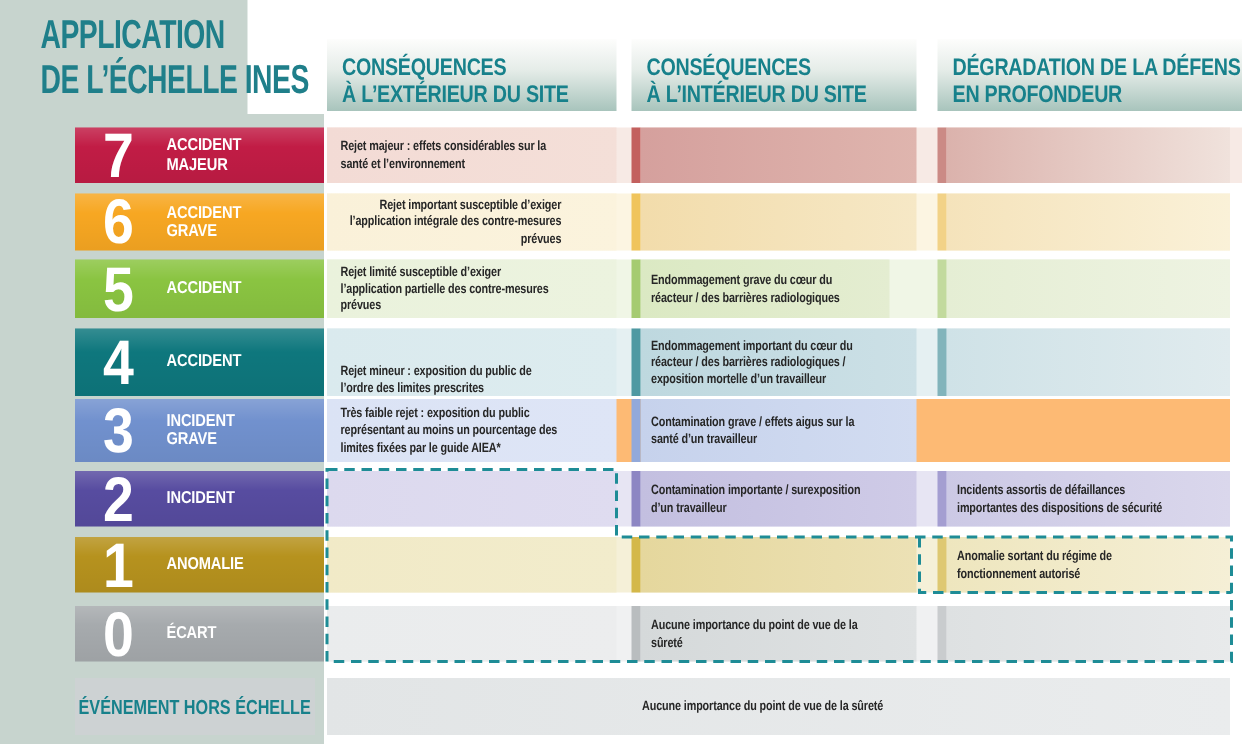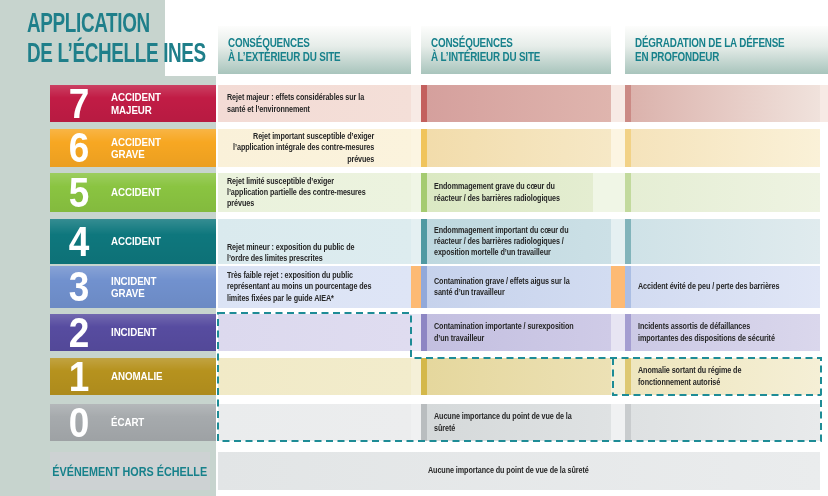--- a/index.html
+++ b/index.html
@@ -13,21 +13,21 @@
   
   #sage-panel{left:0;top:0;width:216px;height:496px;background:#C7D4CE;}
   #sage-notch{left:165px;top:0;width:51px;height:76px;background:#ffffff;}
   
   #title{left:27px;top:8px;color:#1F7F8A;font-weight:bold;font-size:27px;line-height:1.12;
     transform:scaleX(.70);transform-origin:0 0;white-space:nowrap;letter-spacing:-.5px;}
   #title span{display:block;}
   
   .col-header{top:26px;height:48px;
     background-image:linear-gradient(180deg,#FDFDFC 0%,#E6EDE9 42%,#A8C4BC 100%);
-    color:#17818B;font-weight:bold;font-size:12px;line-height:1.15;
+    color:#17818B;font-weight:bold;font-size:16px;line-height:1.15;
     box-sizing:border-box;padding:11px 0 0 10px;}
   .col-header .ht{display:block;transform:scaleX(.82);transform-origin:0 0;white-space:nowrap;letter-spacing:-.2px;}
   
   .label-band{left:50px;width:166px;display:flex;align-items:center;box-sizing:border-box;
     padding-left:6px;color:#fff;
     background-image:linear-gradient(180deg,rgba(255,255,255,.16),rgba(255,255,255,0) 35%,rgba(0,0,0,.05));}
   .num{width:46px;text-align:center;font-size:42px;font-weight:bold;line-height:1;
     transform:scaleX(.88);transform-origin:50% 50%;}
   .lname{margin-left:9px;width:88px;font-size:11.5px;font-weight:bold;line-height:1.08;
     transform:scaleX(.85);transform-origin:0 50%;letter-spacing:-.1px;}
@@ -126,23 +126,20 @@
       <span class="num">3</span>
       <span class="lname">INCIDENT GRAVE</span>
     </div>
     <div class="row-band abs" style="top: 266px; height: 42px; background: #fdba74;">
       <div class="cell pad1" style="left: 0px; width: 193px; background-image: linear-gradient(to right, rgb(219, 227, 245), rgb(222, 229, 246));">
         <div class="cell-text">Très faible rejet : exposition du public représentant au moins un pourcentage des limites fixées par le guide AIEA*</div>
       </div>
       <div class="cell pad2 acc" style="left: 203px; width: 190px; background-image: linear-gradient(to right, rgb(198, 210, 236), rgb(210, 220, 241)); border-left-color: rgb(146, 169, 218);">
         <div class="cell-text">Contamination grave / effets aigus sur la santé d’un travailleur</div>
       </div>
-      <div class="cell pad2 acc" style="left: 407px; width: 195px; background-image: linear-gradient(to right, rgb(210, 219, 241), rgb(224, 230, 246)); border-left-color: rgb(171, 190, 228);">
-        <div class="cell-text">Accident évité de peu / perte des barrières</div>
-      </div>
     </div>
     <div class="label-band abs" style="top: 314px; height: 37px; background-color: rgb(87, 76, 160);">
       <span class="num">2</span>
       <span class="lname">INCIDENT</span>
     </div>
     <div class="row-band abs" style="top: 314px; height: 37px; background: rgb(231, 229, 243);">
       <div class="cell pad1" style="left: 0px; width: 193px; background-image: linear-gradient(to right, rgb(220, 217, 238), rgb(223, 220, 240));"></div>
       <div class="cell pad2 acc" style="left: 203px; width: 190px; background-image: linear-gradient(to right, rgb(195, 191, 224), rgb(207, 203, 231)); border-left-color: rgb(141, 134, 195); justify-content: flex-end;">
         <div class="cell-text">Contamination importante / surexposition d’un travailleur</div>
       </div>

